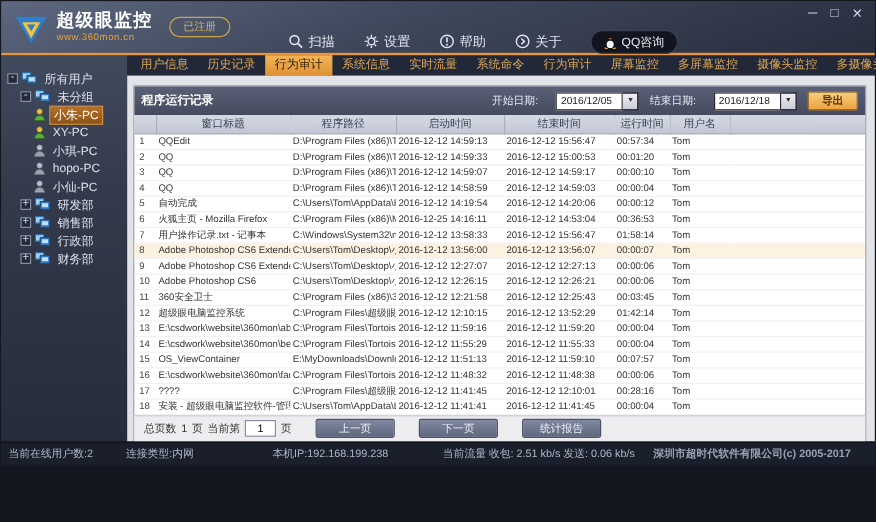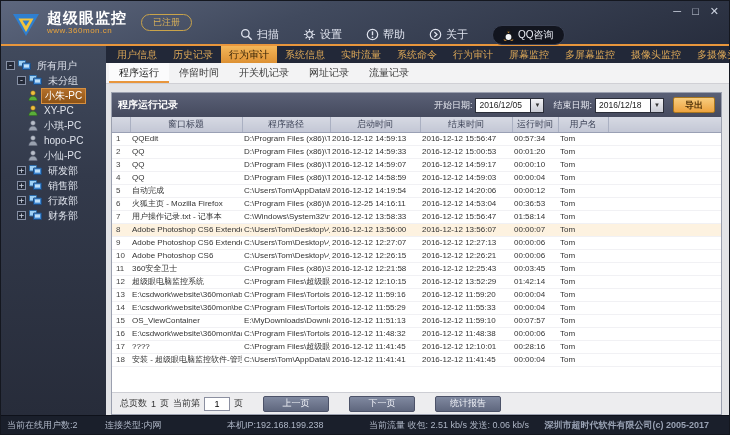--- a/index.html
+++ b/index.html
@@ -1,18 +1,18 @@
 <!DOCTYPE html>
 <html><head>
 <meta charset="utf-8">
 <style>
   * { margin:0; padding:0; box-sizing:border-box; }
   html,body { width:730px; height:435px; overflow:hidden; }
   body { font-family:"Liberation Sans", sans-serif; background:#14171f; }
-  .window { width:730px; height:435px; display:flex; flex-direction:column; border:1px solid #14171f; background:#2e3342; }
+  .window { width:730px; height:388px; display:flex; flex-direction:column; border:1px solid #14171f; background:#2e3342; }
 
   
   .titlebar { height:45px; flex:0 0 45px; background:linear-gradient(160deg,#5d677e 0%,#414a5e 40%,#272d3d 100%); border-bottom:2px solid #e8963c; display:flex; align-items:center; padding:0 10px; position:relative; }
   .logo { display:flex; align-items:center; }
   .logo-svg { margin-right:6px; }
   .app-name { color:#fff; font-size:15px; font-weight:bold; letter-spacing:1px; line-height:16px; }
   .app-url { color:#e8a33d; font-size:8px; letter-spacing:0.5px; }
   .badge { margin-left:14px; border:1px solid #c9a34a; color:#d8b05a; border-radius:9px; padding:1px 11px; font-size:9px; }
   .tb-actions { display:flex; align-items:center; margin-left:48px; gap:24px;margin-top:24px; }
   .tb-item { display:flex; align-items:center; gap:4px; color:#dfe3ee; font-size:11px; cursor:default; }
@@ -37,21 +37,21 @@
   .subtab { font-size:10px; color:#3c3c3c; line-height:19px; padding:0 10px; cursor:default; }
   .subtab.active { color:#1d1d1d; background:#fbfbfc; border-bottom:2px solid #e8963c; }
 
   .work { flex:1; background:#e2e3e6; padding:8px 7px 0 5px; display:flex; min-height:0; }
   .panel { flex:1; background:#fff; border:1px solid #9ba0af; display:flex; flex-direction:column; min-width:0; }
   .panel-header { height:24px; flex:0 0 24px; background:linear-gradient(#5a6076,#454a5e); display:flex; align-items:center; padding:0 6px; }
   .panel-title { color:#fff; font-size:10px; font-weight:bold; }
   .ph-spacer { flex:1; }
   .dlabel { color:#e8eaf2; font-size:9px; margin-right:3px; }
   .datebox { display:flex; height:15px; margin-right:9px; }
-  .dfield { width:56px; background:#fff; border:1px solid #2a2d38; font-size:8.5px; line-height:13px; padding:0 3px; color:#222; }
+  .dfield { width:56px; background:#fff; border:1px solid #2a2d38; font-size:8.5px; line-height:13px; padding:0 3px; color:#222;margin-left:12px; }
   .darrow { width:13px; background:linear-gradient(#f2f2f5,#c9cbd4); border:1px solid #2a2d38; border-left:none; font-size:6px; color:#333; display:flex; align-items:center; justify-content:center; }
   .export-btn { width:42px; height:16px; background:linear-gradient(#f8cd7f,#eda33f); border:1px solid #a8761f; border-radius:2px; color:#53350a; font-size:9px; font-weight:bold; display:flex; align-items:center; justify-content:center; cursor:default; }
 
   .table-wrap { flex:0 0 auto; }
   table { border-collapse:collapse; width:100%; table-layout:fixed; }
   thead th { height:15px; background:linear-gradient(#d6d9e3,#c3c7d5); border-right:1px solid #aab0c2; border-bottom:1px solid #9aa0b4; color:#3c4257; font-weight:normal; font-size:9px; overflow:hidden; white-space:nowrap; }
   thead th:last-child { border-right:none; }
   tbody td { height:13px; padding:0 2px; white-space:nowrap; overflow:hidden; color:#333; font-size:8px; border-bottom:1px solid #f1f1f4; }
   tbody td.num { color:#444; padding-left:4px; }
   tr.hl td { background:#fdf2e0; }
@@ -270,27 +270,20 @@
           <div class="tab active">行为审计</div>
           <div class="tab">系统信息</div>
           <div class="tab">实时流量</div>
           <div class="tab">系统命令</div>
           <div class="tab">行为审计</div>
           <div class="tab">屏幕监控</div>
           <div class="tab">多屏幕监控</div>
           <div class="tab">摄像头监控</div>
           <div class="tab">多摄像头监控</div>
         </div>
-      <div class="subtabbar">
-          <div class="subtab active">程序运行</div>
-          <div class="subtab">停留时间</div>
-          <div class="subtab">开关机记录</div>
-          <div class="subtab">网址记录</div>
-          <div class="subtab">流量记录</div>
-        </div>
 
       <div class="work">
         <div class="panel">
           <div class="panel-header">
             <span class="panel-title">程序运行记录</span>
             <span class="ph-spacer"></span>
             <span class="dlabel">开始日期:</span>
             <span class="datebox">
               <span class="dfield">2016/12/05</span>
               <span class="darrow">▼</span>

